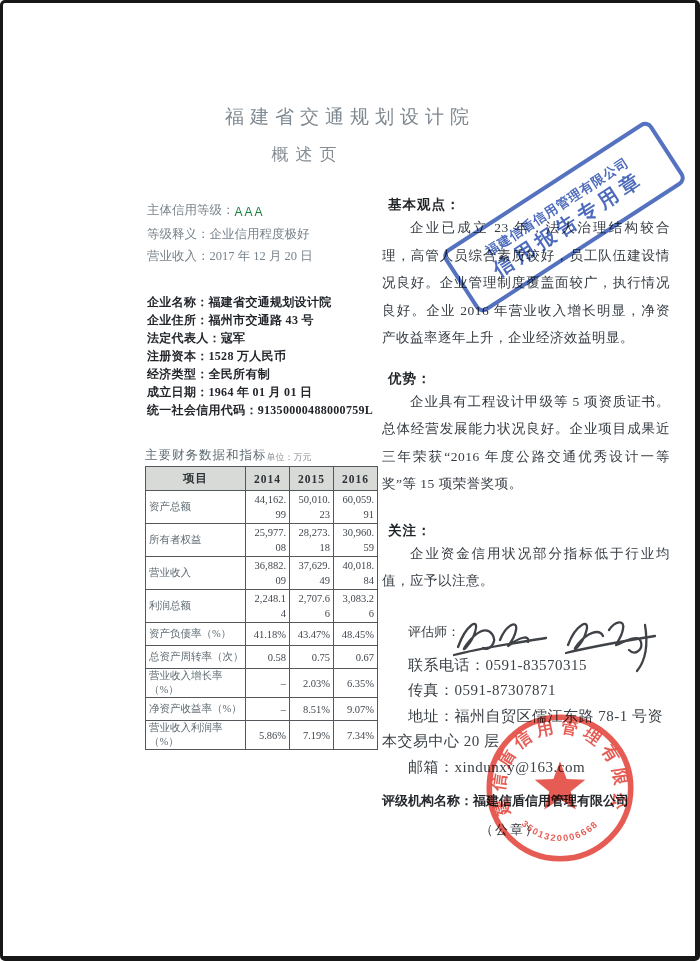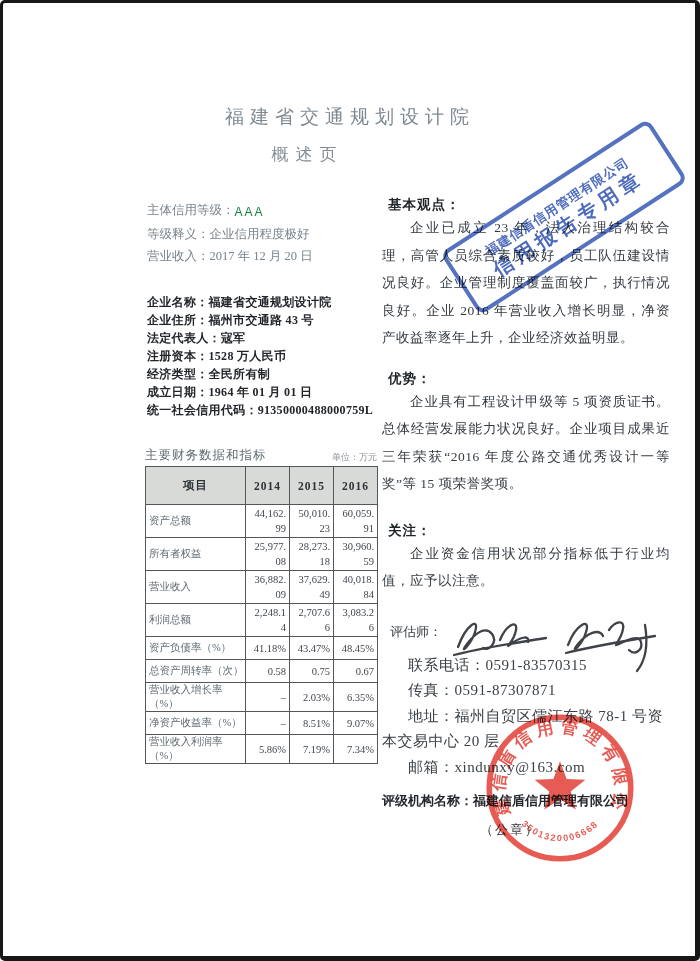--- a/index.html
+++ b/index.html
@@ -10,41 +10,41 @@
                font-size:19px; letter-spacing:6px; color:#7e8890; }
   .doc-subtitle { position:absolute; top:143px; left:0; width:615px; text-align:center;
                font-size:17px; letter-spacing:7px; color:#848d94; }
 
   
   .rating-block { position:absolute; left:147px; top:199px; font-size:12.5px; color:#78838b; line-height:22px; }
   .rating-grade { font-family:"Liberation Sans", sans-serif; font-size:12px; color:#15803d; letter-spacing:2px; vertical-align:-2px; }
 
   .company-block { position:absolute; left:147px; top:293px; font-size:12px; font-weight:bold; color:#22262b; line-height:18px; letter-spacing:0.3px; }
 
-  .fin-title-row { position:absolute; left:145px; top:447px; width:232px; display:flex; justify-content:space-between; align-items:flex-end; }
+  .fin-title-row { position:absolute; left:145px; top:447px; width:232px; display:flex; align-items:flex-end; }
   .fin-title { font-size:12.5px; color:#5d6a70; letter-spacing:1px; }
   .fin-unit { font-size:9px; color:#8a9298; }
 
   table.fin { position:absolute; left:145px; top:466px; width:232px; border-collapse:collapse; table-layout:fixed; }
   table.fin col.c0 { width:100px; } table.fin col.cy { width:44px; }
   table.fin th, table.fin td { border:1px solid #53565a; }
-  table.fin th { background:#d7dad7; font-size:11.5px; color:#2c3237; height:38px; font-weight:bold; letter-spacing:1px; }
+  table.fin th { background:#d7dad7; font-size:11.5px; color:#2c3237; height:24px; font-weight:bold; letter-spacing:1px; }
   table.fin td.lbl { font-size:10.5px; color:#5d6a72; padding-left:3px; font-weight:normal; }
   table.fin td.num { font-size:10.5px; color:#40474e; text-align:right; padding:1px 3px; white-space:pre-line; line-height:15px; }
   table.fin tr.big td { height:33px; }
   table.fin tr.small td { height:23px; }
 
   
   .right-col { position:absolute; left:382px; top:196px; width:288px; color:#343b42; }
   .r-head { font-size:13.5px; font-weight:bold; color:#1f2428; letter-spacing:1px; margin-left:6px; }
   .r-para { font-size:13.5px; line-height:27.5px; text-indent:28px; text-align:justify; letter-spacing:0.5px; }
   .mt20 { margin-top:18px; } .mt26 { margin-top:24px; }
 
   .assessor-row { margin-top:14px; height:42px; position:relative; font-size:13px; }
-  .assessor-label { position:absolute; left:8px; top:14px; color:#3a4147; }
+  .assessor-label { position:absolute; left:26px; top:14px; color:#3a4147; }
   .sig-svg { position:absolute; left:66px; top:-6px; overflow:visible; }
 
   .contact-block { margin-top:2px; font-size:15px; color:#3a4147; }
   .contact-line { line-height:25.5px; text-indent:26px; letter-spacing:0.5px; }
   .agency-line { margin-top:10px; font-size:13px; font-weight:bold; color:#24282d; line-height:22px; }
   .seal-note { margin-top:9px; margin-left:98px; font-size:13px; color:#33383e; letter-spacing:2px; }
 
   
   .report-stamp { position:absolute; left:440px; top:180px; width:248px; height:74px;
       border:4px solid rgba(44,80,176,0.88); border-radius:9px;

